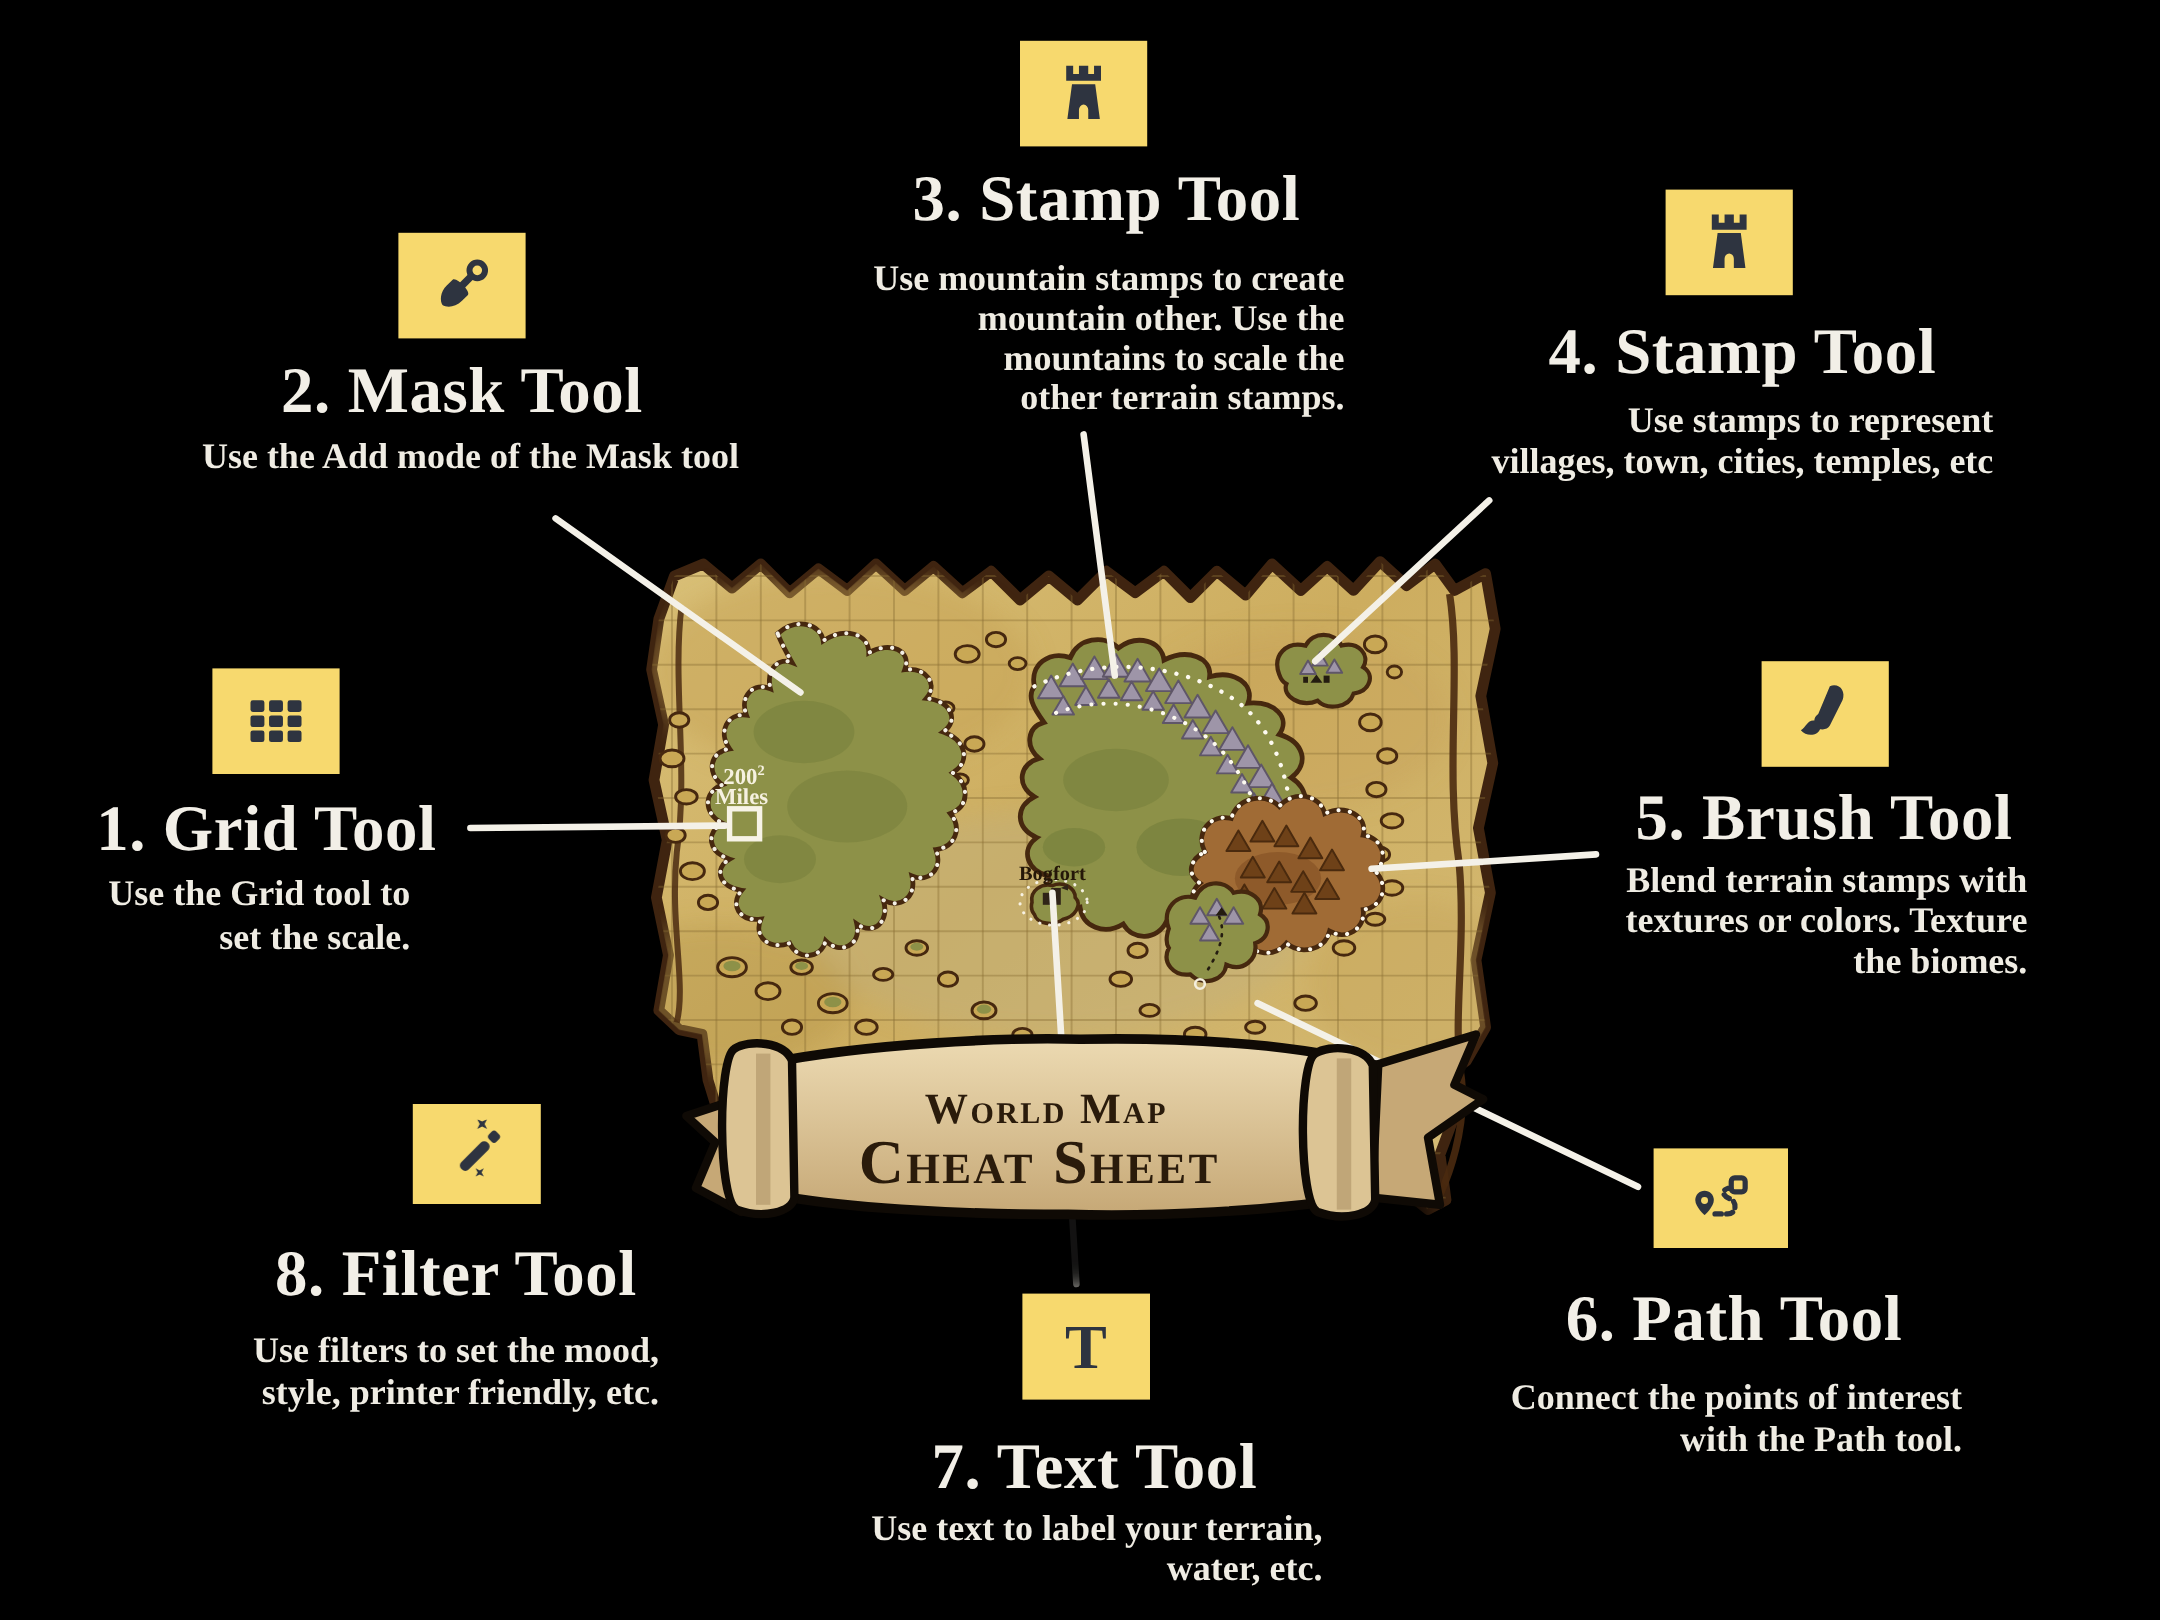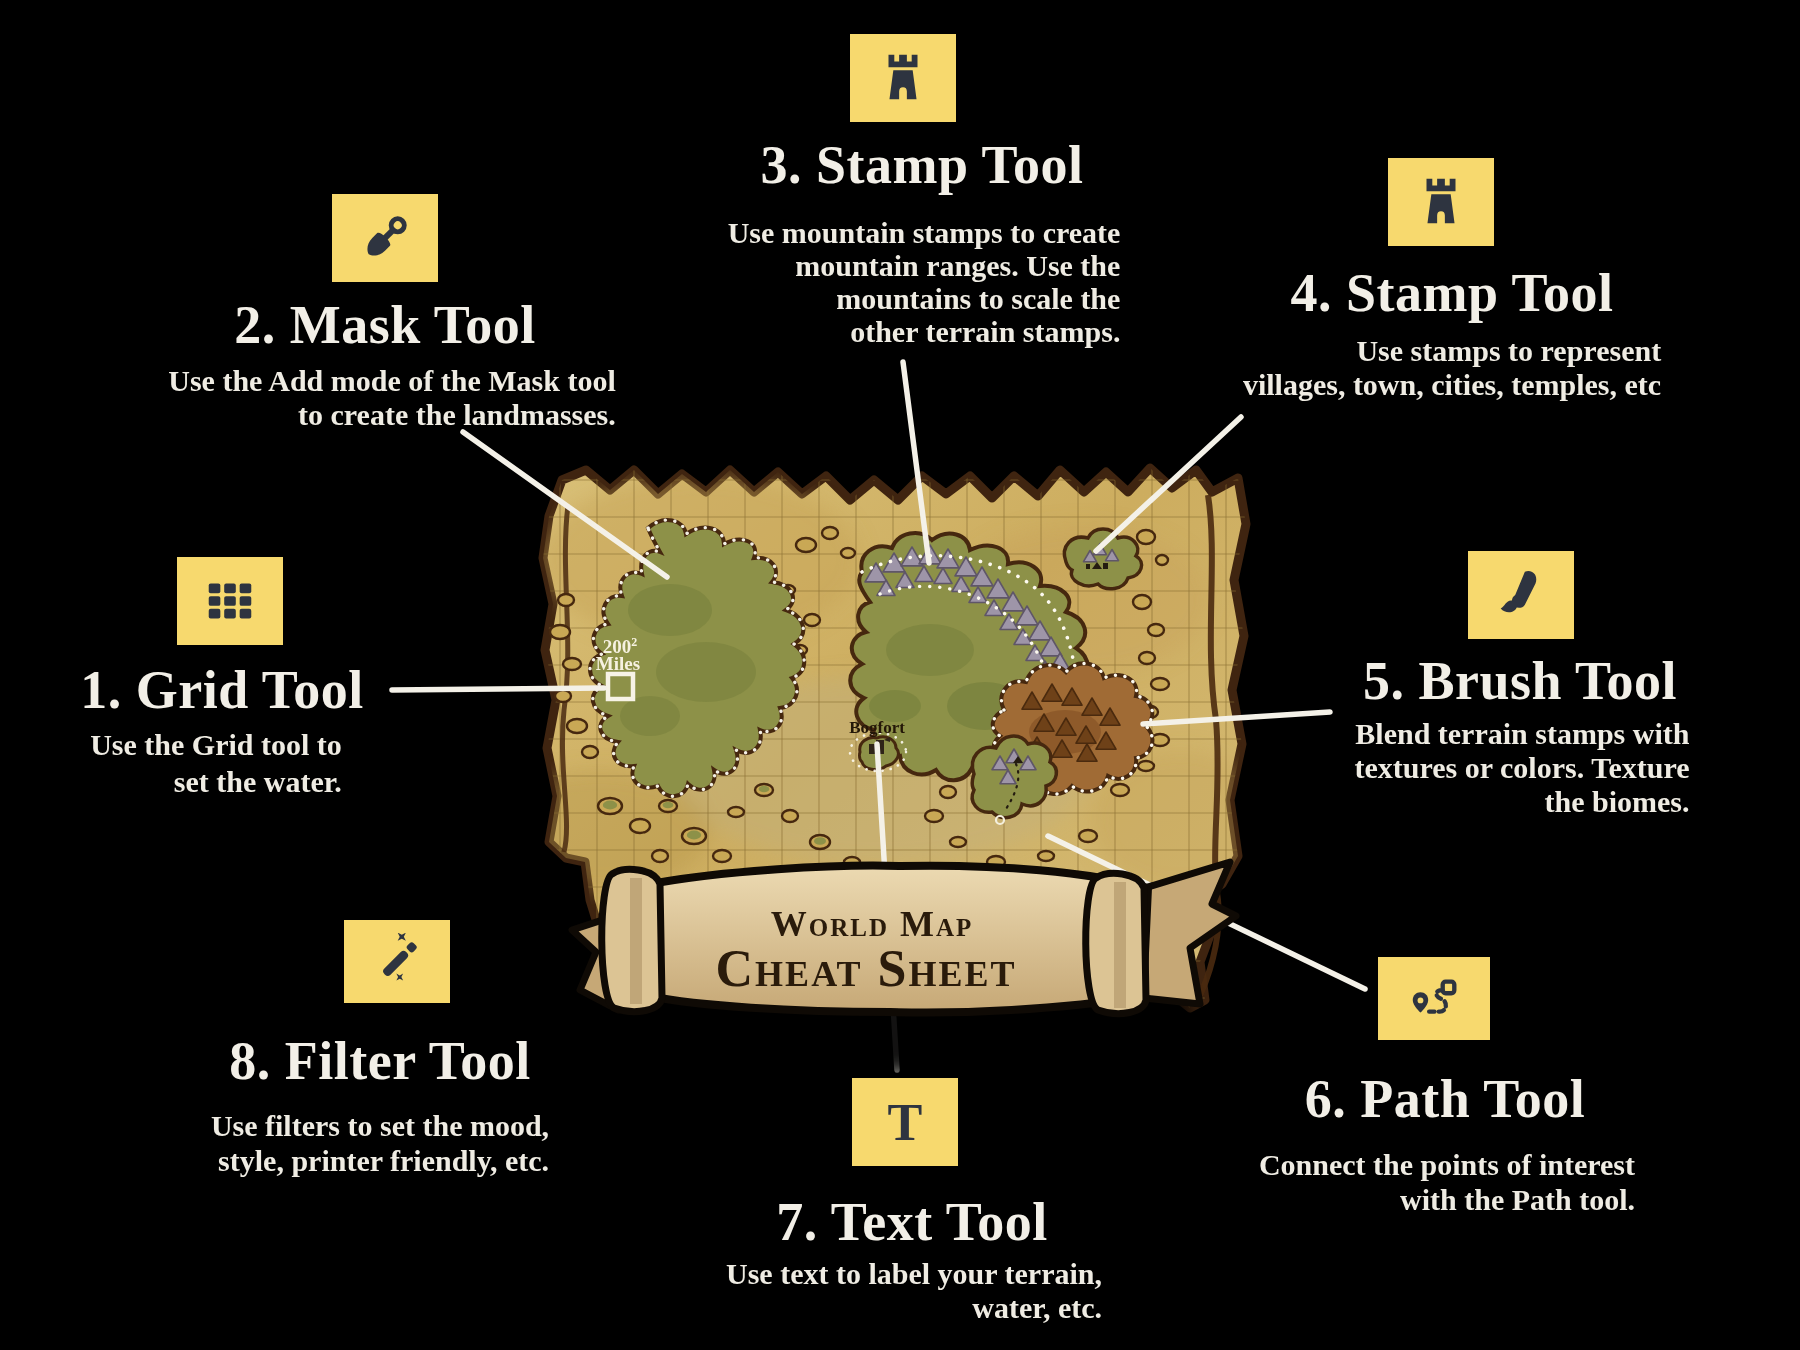--- a/index.html
+++ b/index.html
@@ -309,52 +309,51 @@
           <rect x="-6" y="-5" width="12" height="10" rx="2"></rect>
           <rect x="10" y="-5" width="12" height="10" rx="2"></rect>
       <rect x="-22" y="8" width="12" height="10" rx="2"></rect>
           <rect x="-6" y="8" width="12" height="10" rx="2"></rect>
           <rect x="10" y="8" width="12" height="10" rx="2"></rect>
     </svg>
   </div>
   <div class="tool-title" style="left:222px;top:662px">1. Grid Tool</div>
   <div class="tool-desc" style="left:216px;top:726px;line-height:37px">
     <div>Use the Grid tool to</div>
-    <div>set the water.</div>
+    <div>set the scale.</div>
   </div>
 </div>
 
 <div class="tool-block">
   <div class="icon-box" style="left:332px;top:194px">
     <svg width="60" height="60" viewBox="-30 -30 60 60">
       <g transform="rotate(45)" fill="#2e3440">
         <circle cx="0" cy="-18" r="6.5" fill="none" stroke="#2e3440" stroke-width="5"></circle>
         <rect x="-3" y="-13" width="6" height="16"></rect>
         <path d="M -9,2 C -9,-2 9,-2 9,2 L 9,9 C 9,17 4,22 0,23 C -4,22 -9,17 -9,9 Z"></path>
       </g>
     </svg>
   </div>
   <div class="tool-title" style="left:385px;top:297px">2. Mask Tool</div>
   <div class="tool-desc" style="left:392px;top:364px;line-height:34px">
     <div>Use the Add mode of the Mask tool</div>
-    <div>to create the landmasses.</div>
   </div>
 </div>
 
 <div class="tool-block">
   <div class="icon-box" style="left:850px;top:34px">
     <svg width="58" height="58" viewBox="-30 -30 60 60" fill="#2e3440">
       <path d="M -15,-24 h6 v7 h5 v-7 h8 v7 h5 v-7 h6 v13 h-30 z"></path>
       <path d="M -10,-8 H 10 L 14,22 H 4 V 14 A 4,4.5 0 0 0 -4,14 V 22 H -14 Z"></path>
     </svg>
   </div>
   <div class="tool-title" style="left:922px;top:137px">3. Stamp Tool</div>
   <div class="tool-desc" style="left:924px;top:216px;line-height:33px">
     <div>Use mountain stamps to create</div>
-    <div>mountain ranges. Use the</div>
+    <div>mountain other. Use the</div>
     <div>mountains to scale the</div>
     <div>other terrain stamps.</div>
   </div>
 </div>
 
 <div class="tool-block">
   <div class="icon-box" style="left:1388px;top:158px">
     <svg width="58" height="58" viewBox="-30 -30 60 60" fill="#2e3440">
       <path d="M -15,-24 h6 v7 h5 v-7 h8 v7 h5 v-7 h6 v13 h-30 z"></path>
       <path d="M -10,-8 H 10 L 14,22 H 4 V 14 A 4,4.5 0 0 0 -4,14 V 22 H -14 Z"></path>

